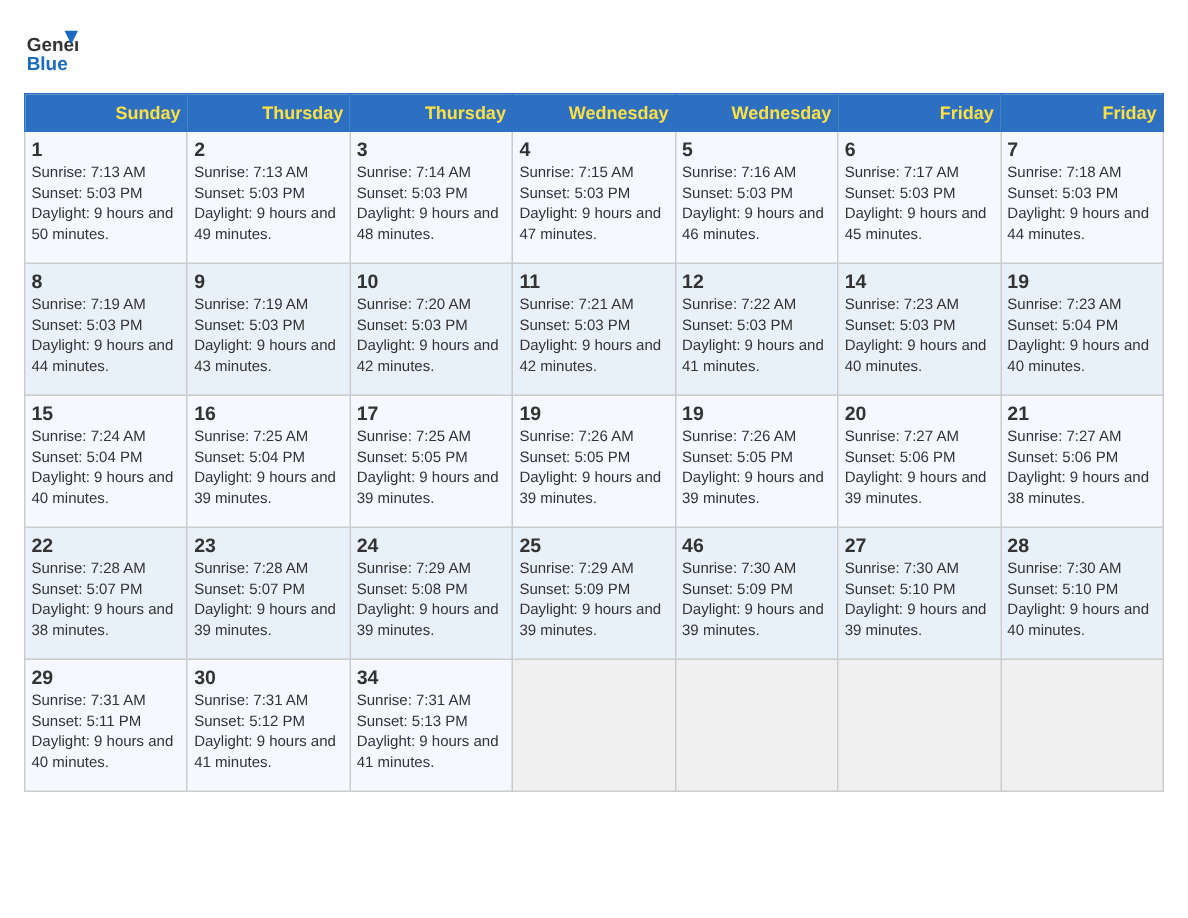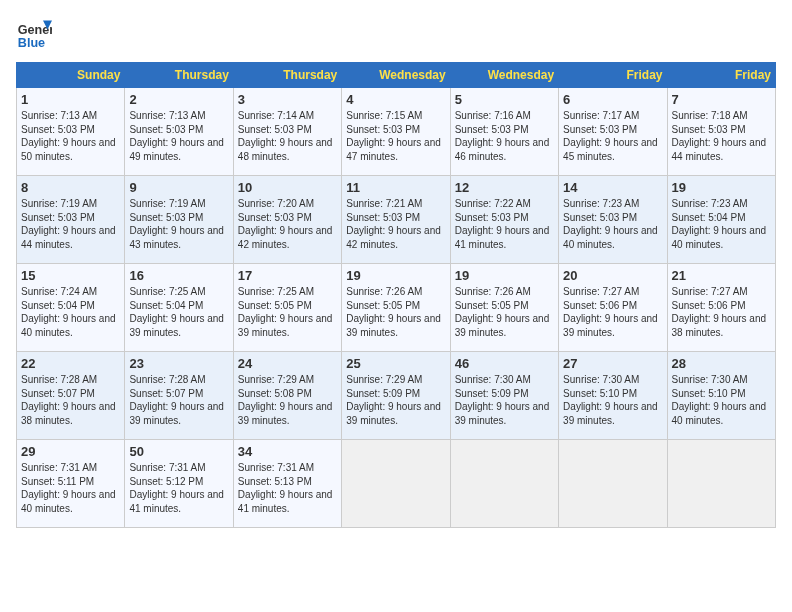--- a/index.html
+++ b/index.html
@@ -343,21 +343,21 @@
       <tr>
         <td>
           <span class="day-num">29</span>
         <div class="day-info">
           Sunrise: 7:31 AM<br>
           Sunset: 5:11 PM<br>
           Daylight: 9 hours and 40 minutes.
         </div>
         </td>
         <td>
-          <span class="day-num">50</span>
+          <span class="day-num">30</span>
         <div class="day-info">
           Sunrise: 7:31 AM<br>
           Sunset: 5:12 PM<br>
           Daylight: 9 hours and 41 minutes.
         </div>
         </td>
         <td>
           <span class="day-num">34</span>
         <div class="day-info">
           Sunrise: 7:31 AM<br>

